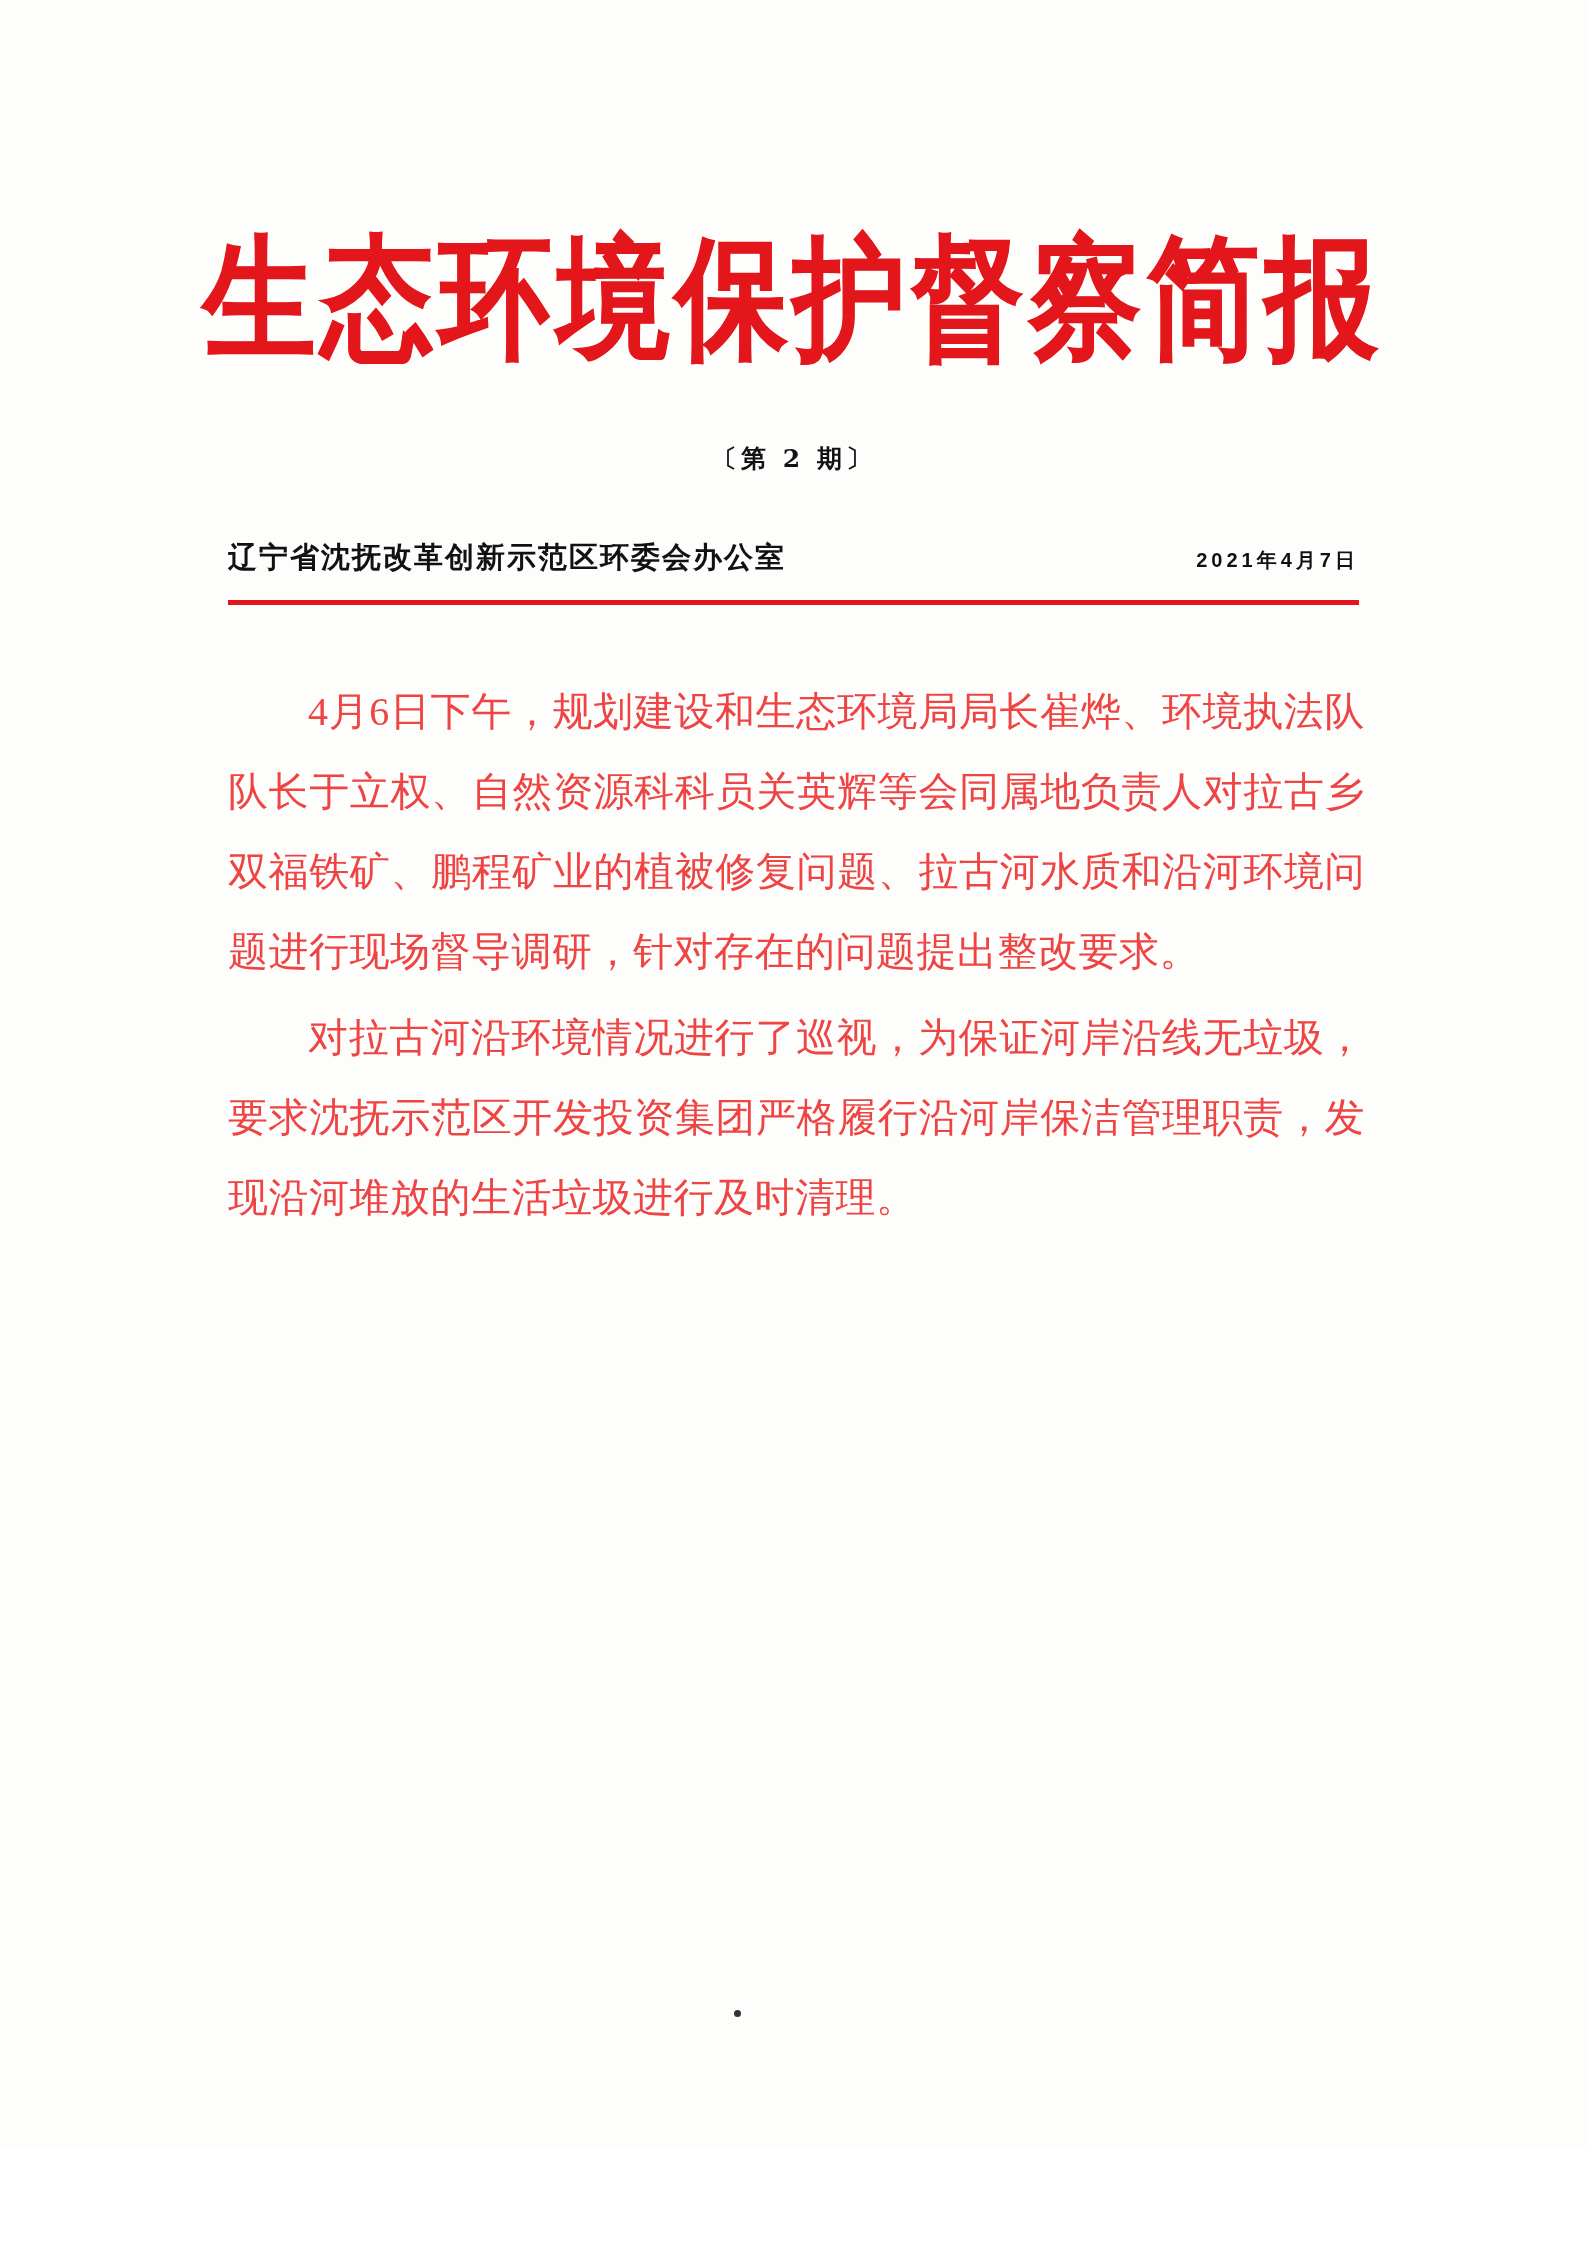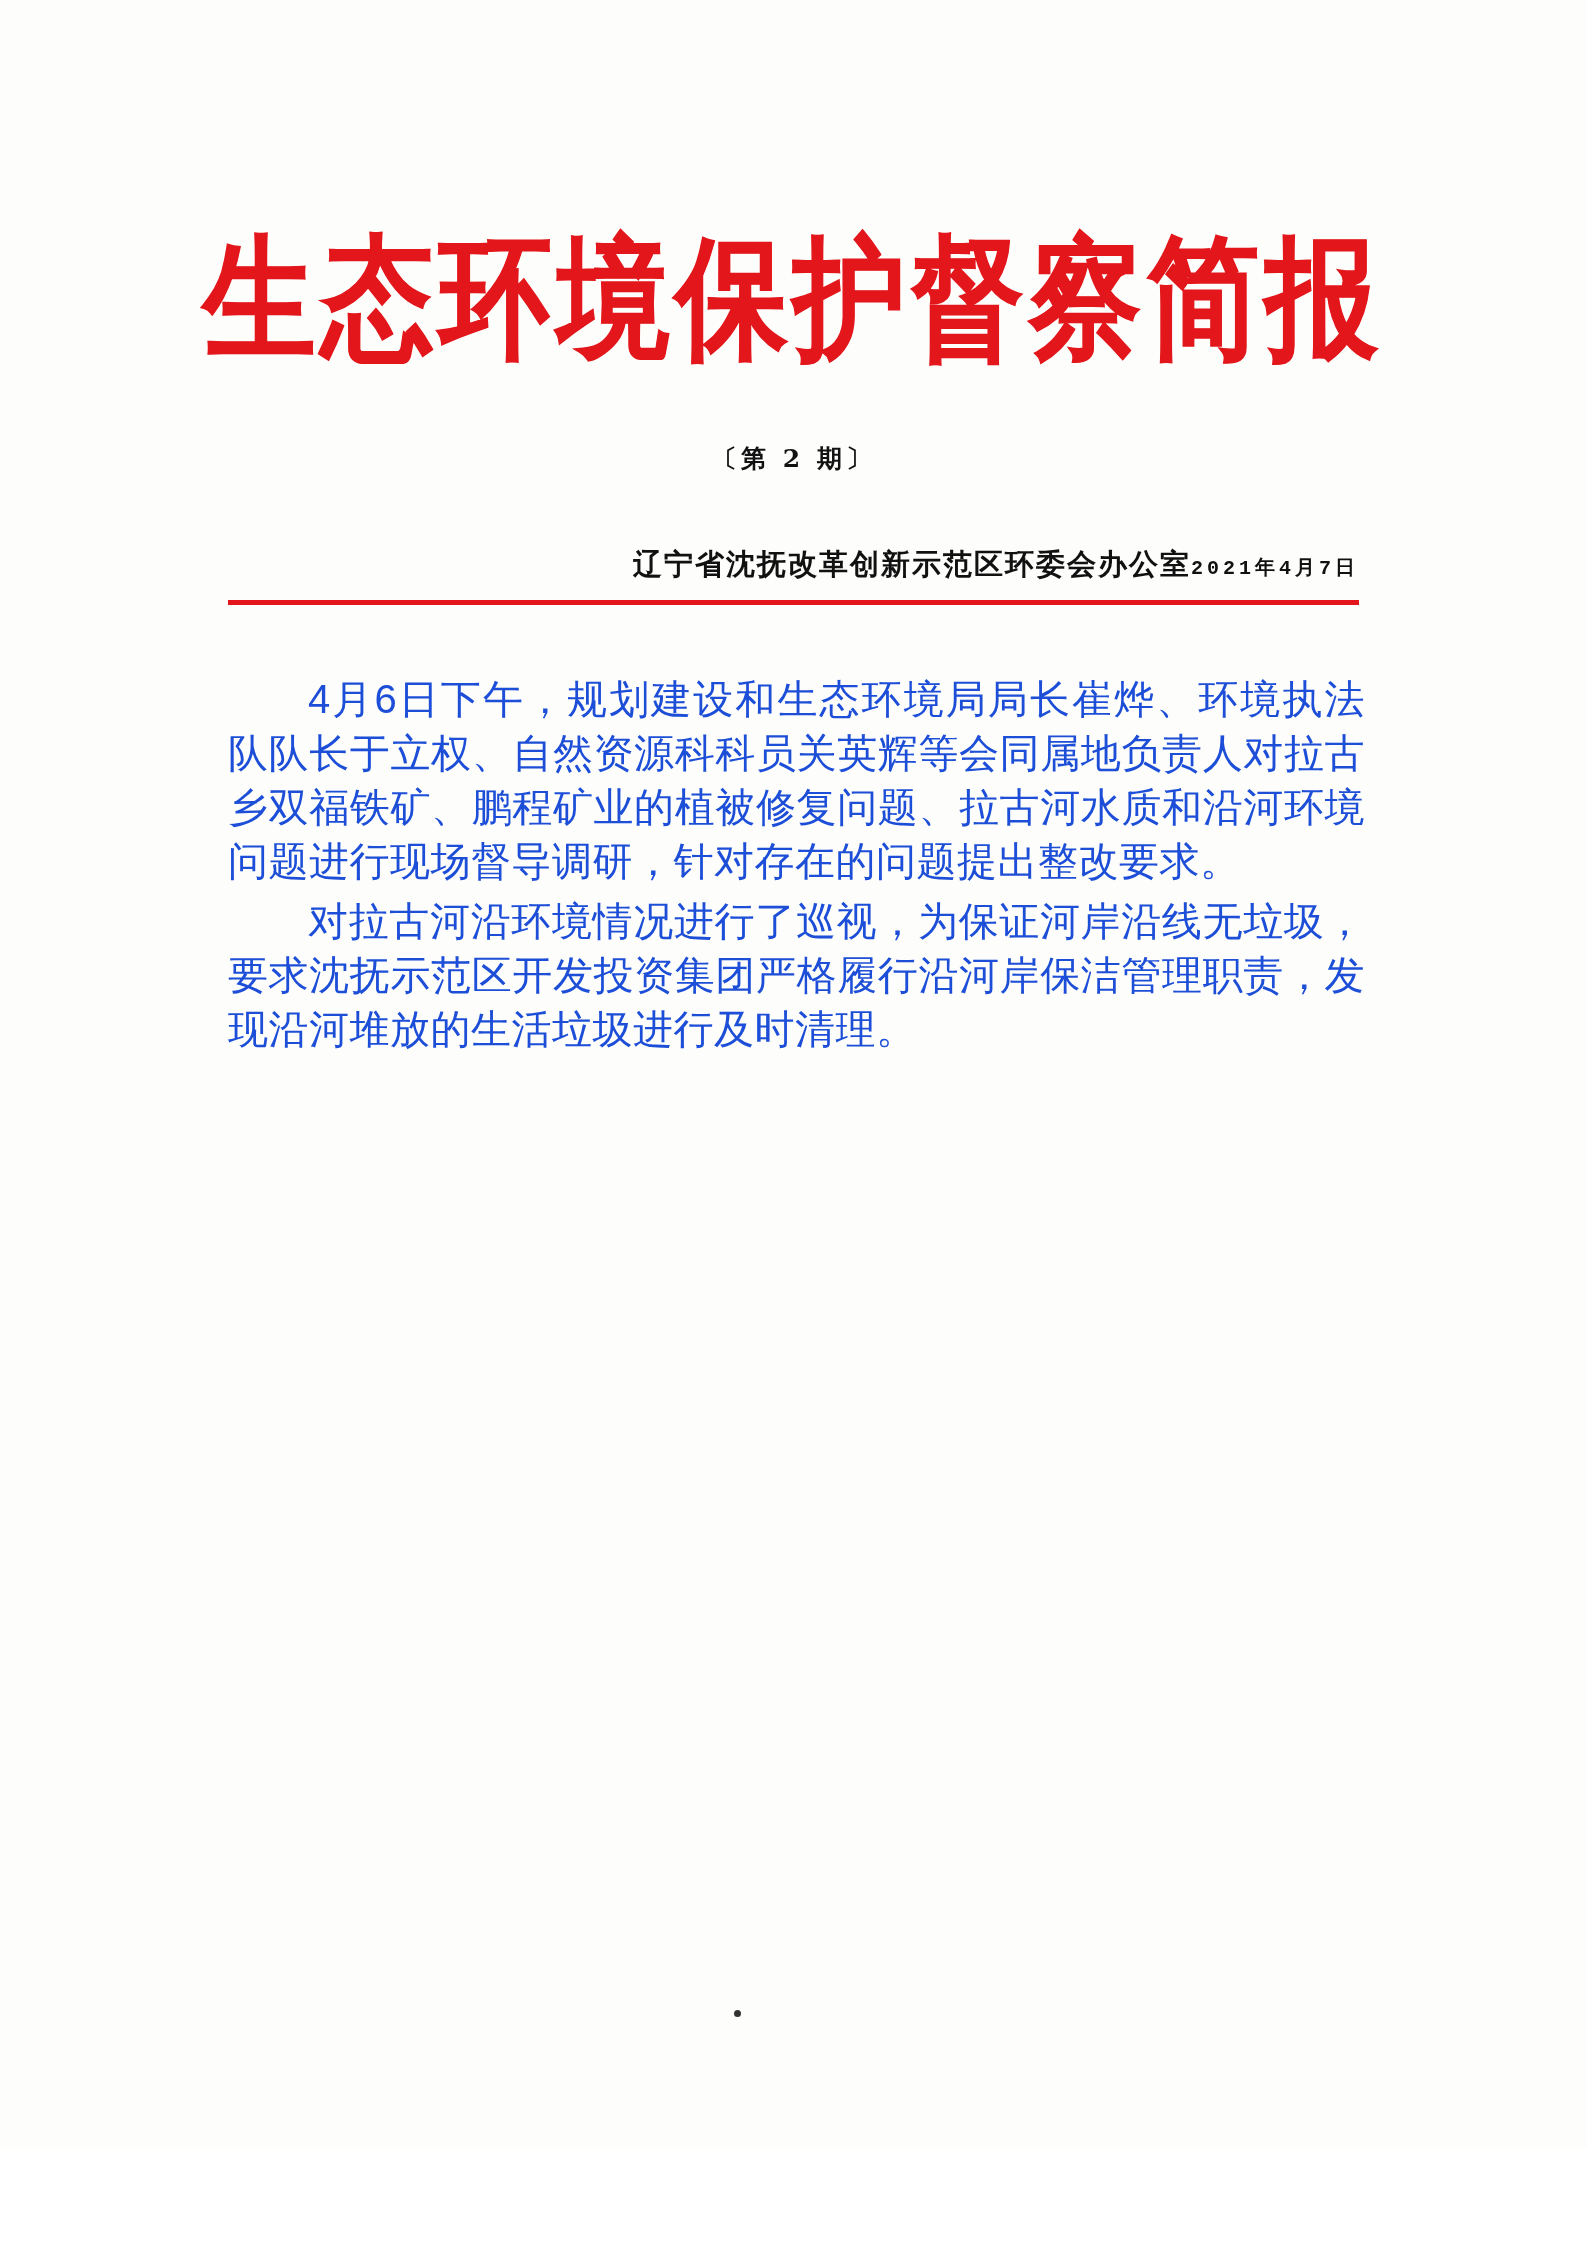--- a/index.html
+++ b/index.html
@@ -55,49 +55,48 @@
     letter-spacing: 4px;
     color: #121212;
   }
   
   .byline {
     position: absolute;
     left: 228px;
     right: 228px;
     top: 538px;
     display: flex;
-    justify-content: flex-end;
+    justify-content: space-between;
     align-items: baseline;
-    font-family: Liberation Mono, monospace;
+    font-family: Liberation Sans, sans-serif;
     font-weight: bold;
     font-size: 29px;
     letter-spacing: 1.5px;
     color: #111;
-    margin-top: 7px;
   }
   .byline .org { letter-spacing: 2px; }
   .byline .date { letter-spacing: 4px; font-size: 20px; }
   .rule {
     position: absolute;
     left: 228px;
     right: 228px;
     top: 600px;
     height: 5px;
     background: #e3171b;
   }
   
   .body-text {
     position: absolute;
     left: 228px;
     right: 222px;
     top: 672px;
-    font-family: Liberation Sans, sans-serif;
+    font-family: Liberation Serif, serif;
     font-size: 40px;
-    line-height: 54px;
-    color: #1d4ed8;
+    line-height: 80px;
+    color: #ef4444;
     text-align: justify;
     text-justify: inter-ideograph;
   }
   .body-text p {
     margin: 0 0 6px 0;
     text-indent: 2em;
     letter-spacing: 0.5px;
   }
   .footer-dot {
     position: absolute;

